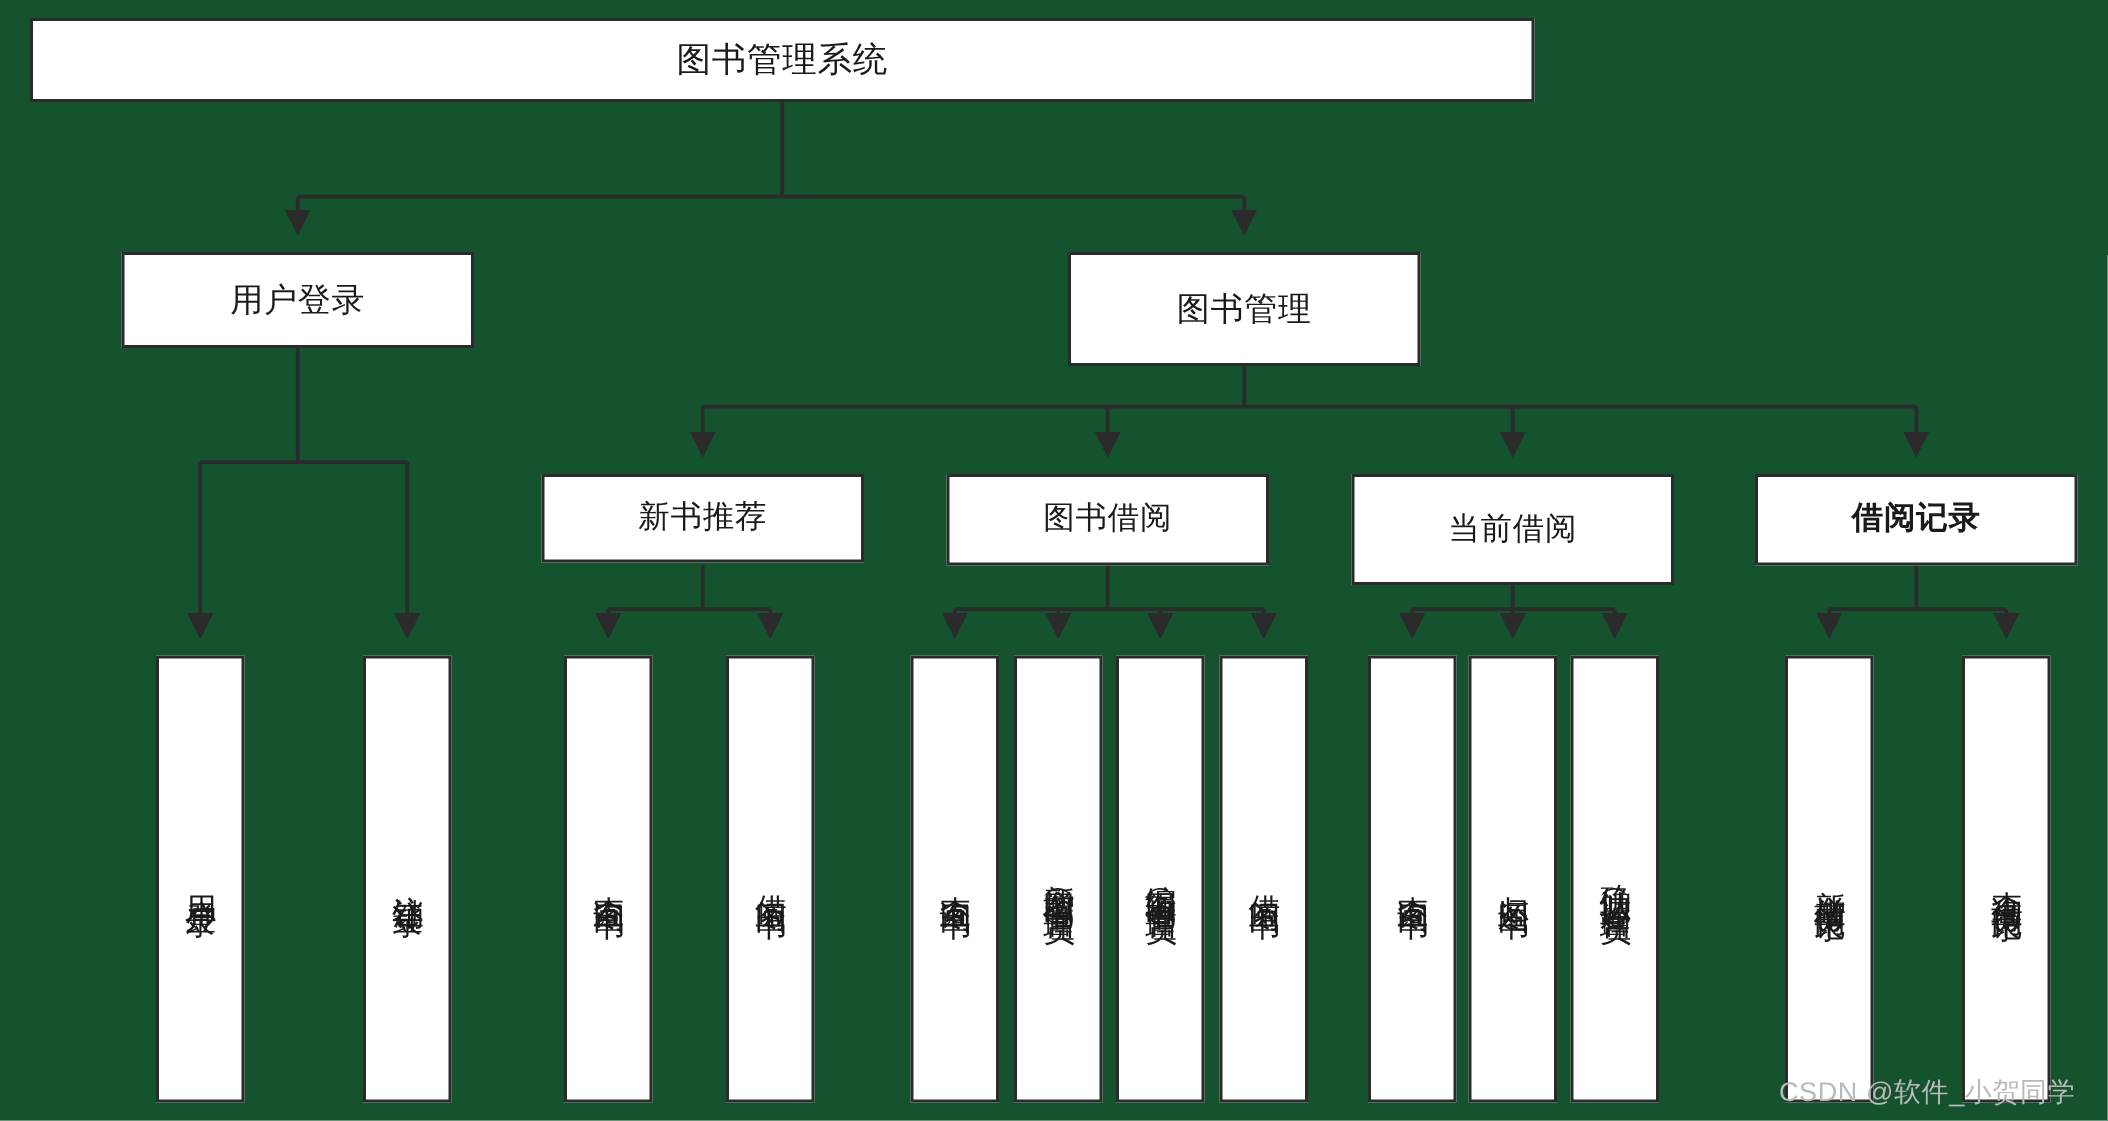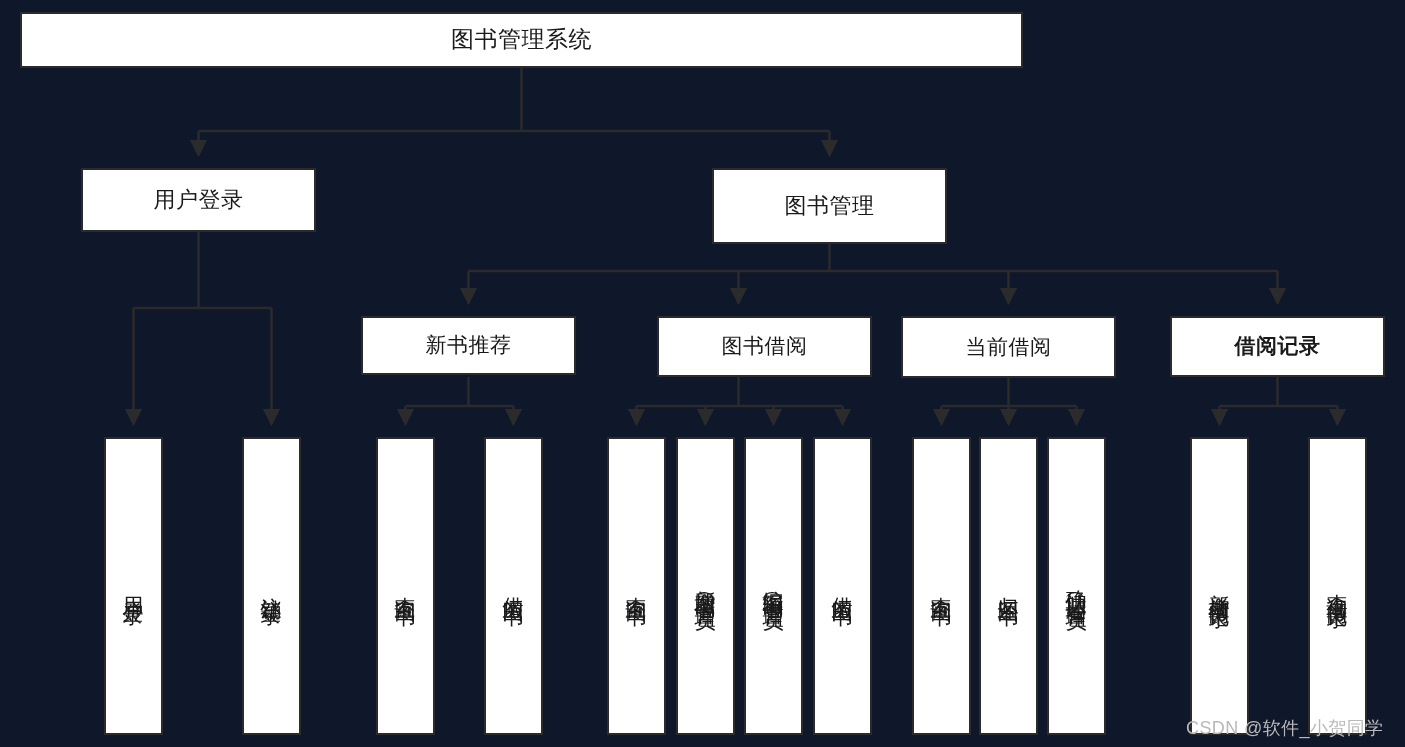--- a/index.html
+++ b/index.html
@@ -10,21 +10,21 @@
   body {
     width: 1405px;
     height: 747px;
     font-family: "Liberation Sans", "DejaVu Sans", sans-serif;
     overflow: hidden;
   }
   #diagram-root {
     position: relative;
     width: 1405px;
     height: 747px;
-    background: #0f172a;
+    background: #14532d;
   }
   svg.edges {
     position: absolute;
     left: 0;
     top: 0;
     width: 1405px;
     height: 747px;
   }
   .node {
     position: absolute;
@@ -129,24 +129,24 @@
   <div class="node level-2" style="left:81px; top:168px; width:235px; height:64px;">
     <span class="node-label">用户登录</span>
   </div>
   <div class="node level-2" style="left:712px; top:168px; width:235px; height:76px;">
     <span class="node-label">图书管理</span>
   </div>
 
   <div class="node level-3" style="left:361px; top:316px; width:215px; height:59px;">
     <span class="node-label">新书推荐</span>
   </div>
-  <div class="node level-3" style="left:657px; top:316px; width:215px; height:61px;">
+  <div class="node level-3" style="left:631px; top:316px; width:215px; height:61px;">
     <span class="node-label">图书借阅</span>
   </div>
-  <div class="node level-3" style="left:901px; top:316px; width:215px; height:62px;">
+  <div class="node level-3" style="left:901px; top:316px; width:215px; height:74px;">
     <span class="node-label">当前借阅</span>
   </div>
   <div class="node level-3" style="left:1170px; top:316px; width:215px; height:61px;font-weight:bold;">
     <span class="node-label">借阅记录</span>
   </div>
 
   <div class="node leaf" style="left:104px; top:437px; width:59px; height:298px;">
     <span class="node-label">用户登录</span>
   </div>
   <div class="node leaf" style="left:242px; top:437px; width:59px; height:298px;">

